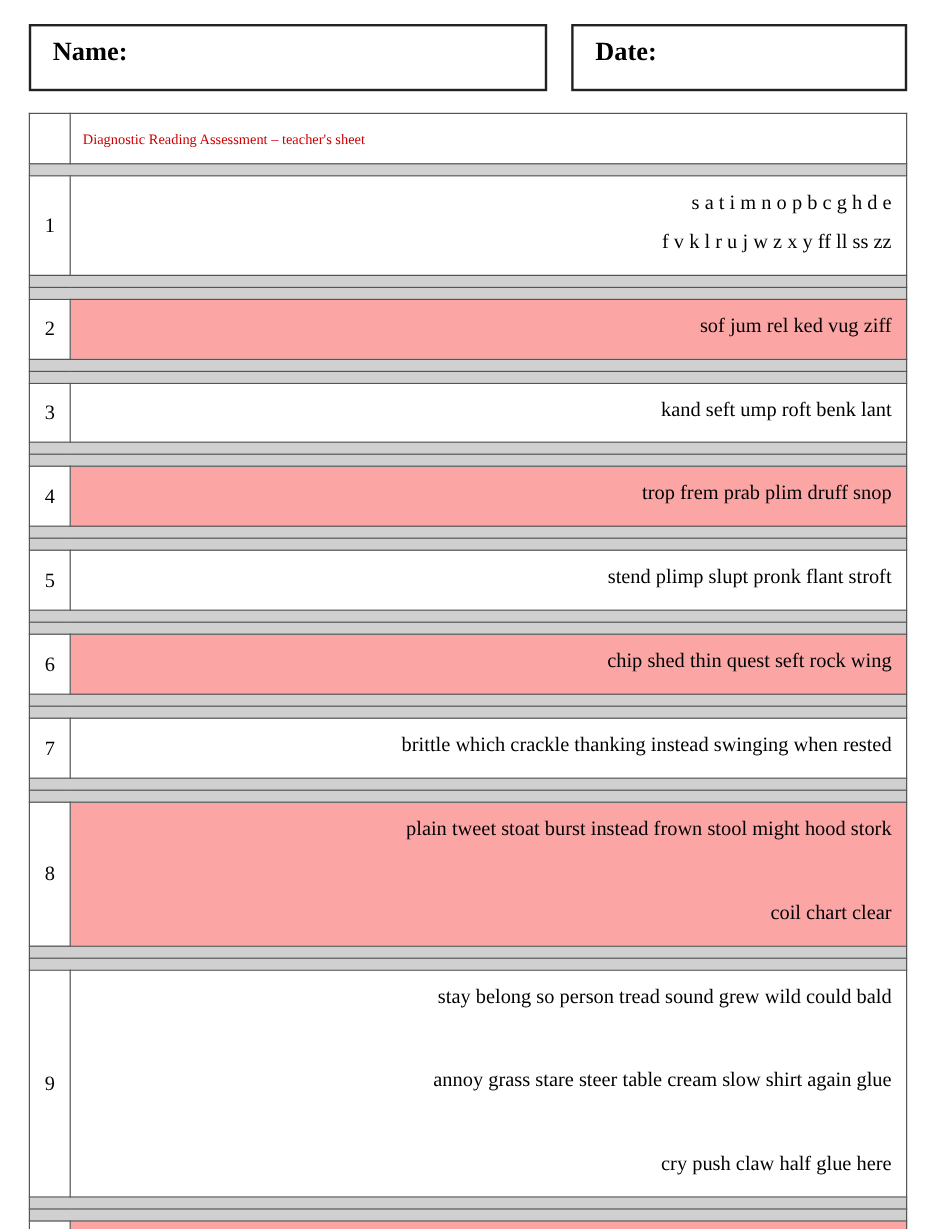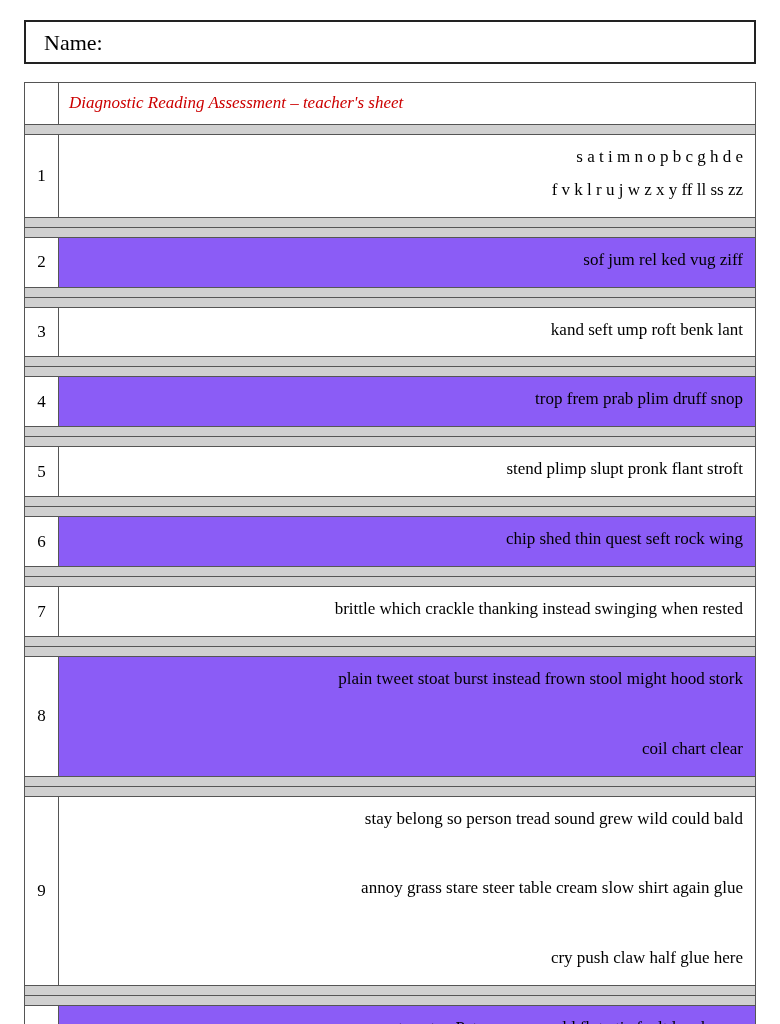--- a/index.html
+++ b/index.html
@@ -14,23 +14,23 @@
     .header-row {
       display: flex;
       gap: 20px;
       margin-bottom: 18px;
     }
 
     .header-box {
       border: 2px solid #222;
       padding: 8px 18px;
       font-size: 22px;
-      font-weight: normal;
+      font-weight: bold;
       min-width: 280px;
-      height: 44px;
+      height: 56px;
     }
 
     .header-box.name { flex: 1.4; }
     .header-box.date { flex: 0.8; }
 
     table {
       width: 100%;
       border-collapse: collapse;
       font-size: 17px;
     }
@@ -46,33 +46,32 @@
       min-width: 34px;
       text-align: center;
       vertical-align: middle;
       padding: 8px 4px;
       font-size: 17px;
       background: #fff;
     }
 
     .row-content {
       padding: 8px 12px;
-      background: #8b5cf6;
+      background: #fca5a5;
       line-height: 1.7;
     }
 
     .title-row td {
       background: #fff;
       padding: 6px 10px;
     }
 
     .title-text {
       color: #cc0000;
-      font-size: 17px;
-      font-style: italic;
+      font-size: 12px;
     }
 
     .spacer-row td {
       height: 10px;
       background: #d0d0d0;
       border: 1px solid #555;
     }
 
     tr:nth-child(odd) .row-content,
     tr:nth-child(odd) .row-num {
@@ -84,20 +83,23 @@
       margin-bottom: 4px;
       text-align: right;
     }
   </style>
 </head>
 <body>
 
 <div class="header-row">
   <div class="header-box name">
     <span>Name:</span>
+  </div>
+  <div class="header-box date">
+    <span>Date:</span>
   </div>
 </div>
 
 <table>
   <tbody id="table-body">
       <tr class="title-row">
   <td class="row-num"></td>
   <td class="row-content">
     <span class="title-text">Diagnostic Reading Assessment – teacher's sheet</span>
   </td>

